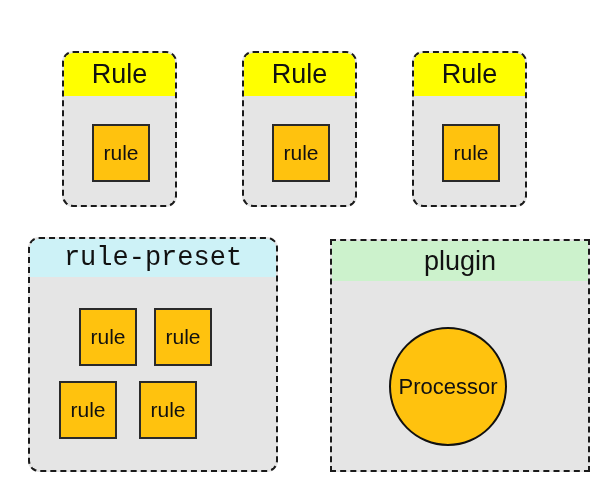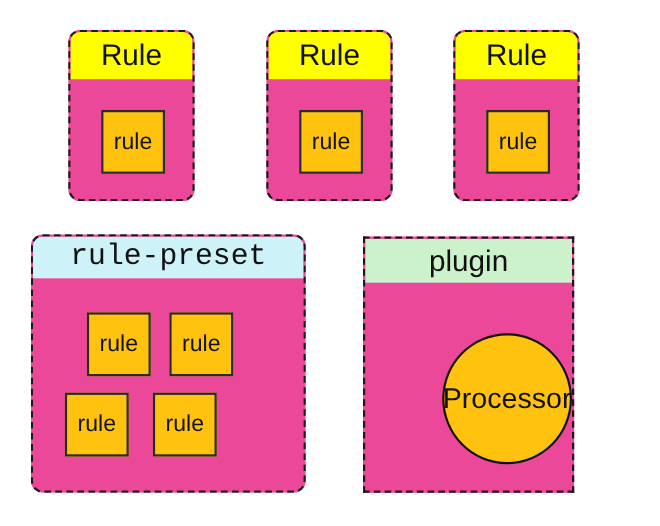--- a/index.html
+++ b/index.html
@@ -13,22 +13,23 @@
     height: 478px;
     background: #ffffff;
     font-family: "Liberation Sans", "DejaVu Sans", sans-serif;
     color: #111111;
     overflow: hidden;
   }
   .dashedbox {
     position: absolute;
     box-sizing: border-box;
     border: 2px dashed #1a1a1a;
-    background: #ec4899;
+    background: #e5e5e5;
     overflow: hidden;
+    margin-top: 24px;
   }
   .rounded { border-radius: 11px; }
   .hdr {
     width: 100%;
     text-align: center;
     font-size: 27px;
     line-height: 1;
     display: flex;
     align-items: center;
     justify-content: center;
@@ -48,29 +49,29 @@
     align-items: center;
     justify-content: center;
     font-size: 21px;
   }
   .rulebox .sq { left: 28px; top: 71px; }
   .circle {
     position: absolute;
     box-sizing: border-box;
     width: 118px;
     height: 119px;
-    left: 70px;
+    left: 57px;
     top: 86px;
     background: #ffc20e;
     border: 2px solid #111111;
     border-radius: 50%;
     display: flex;
     align-items: center;
     justify-content: center;
-    font-size: 26px;
+    font-size: 22px;
   }
 </style>
 </head>
 <body>
 
 <div class="canvas">
 
   <div class="dashedbox rounded rulebox" style="left:62px;">
     <div class="hdr hdr-yellow">
       <span>Rule</span>
@@ -109,21 +110,21 @@
       <span>rule</span>
     </div>
     <div class="sq" style="left:29px; top:142px;">
       <span>rule</span>
     </div>
     <div class="sq" style="left:109px; top:142px;">
       <span>rule</span>
     </div>
   </div>
 
-  <div class="dashedbox" style="left:330px; top:215px; width:192px; height:233px;">
+  <div class="dashedbox" style="left:330px; top:215px; width:260px; height:233px;">
     <div class="hdr hdr-green">
       <span>plugin</span>
     </div>
     <div class="circle">
       <span>Processor</span>
     </div>
   </div>
 
 </div>
 

